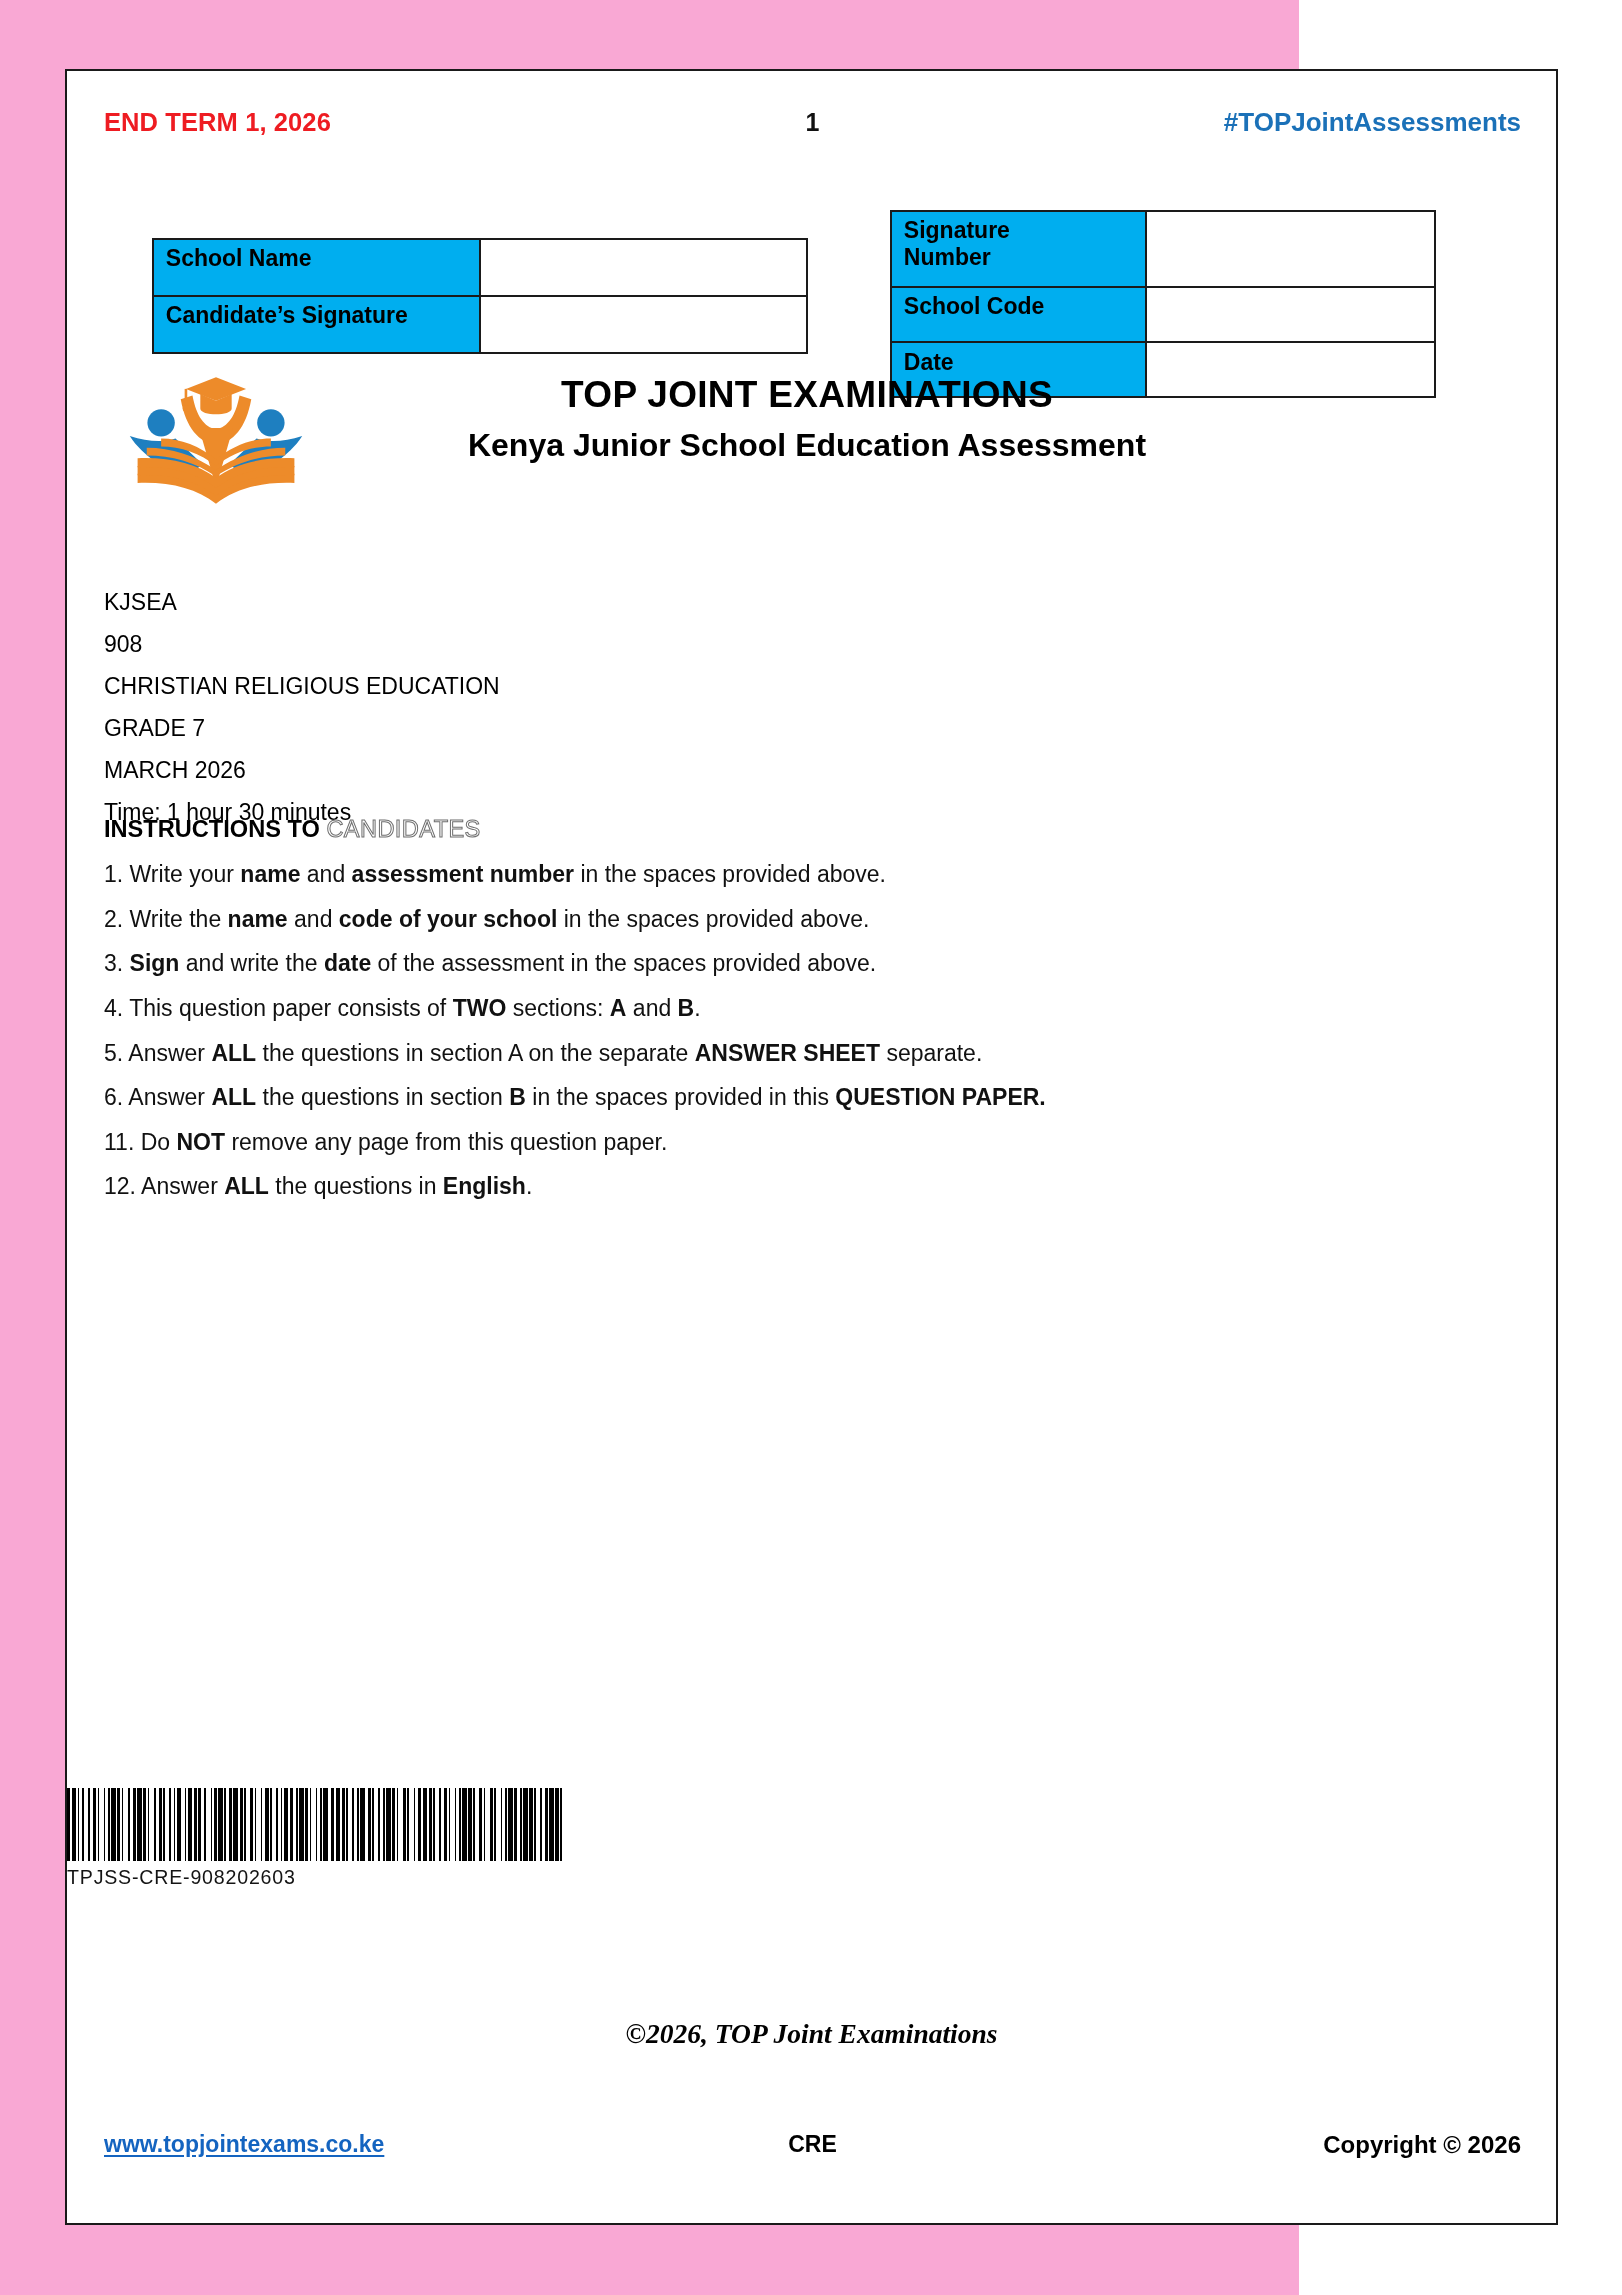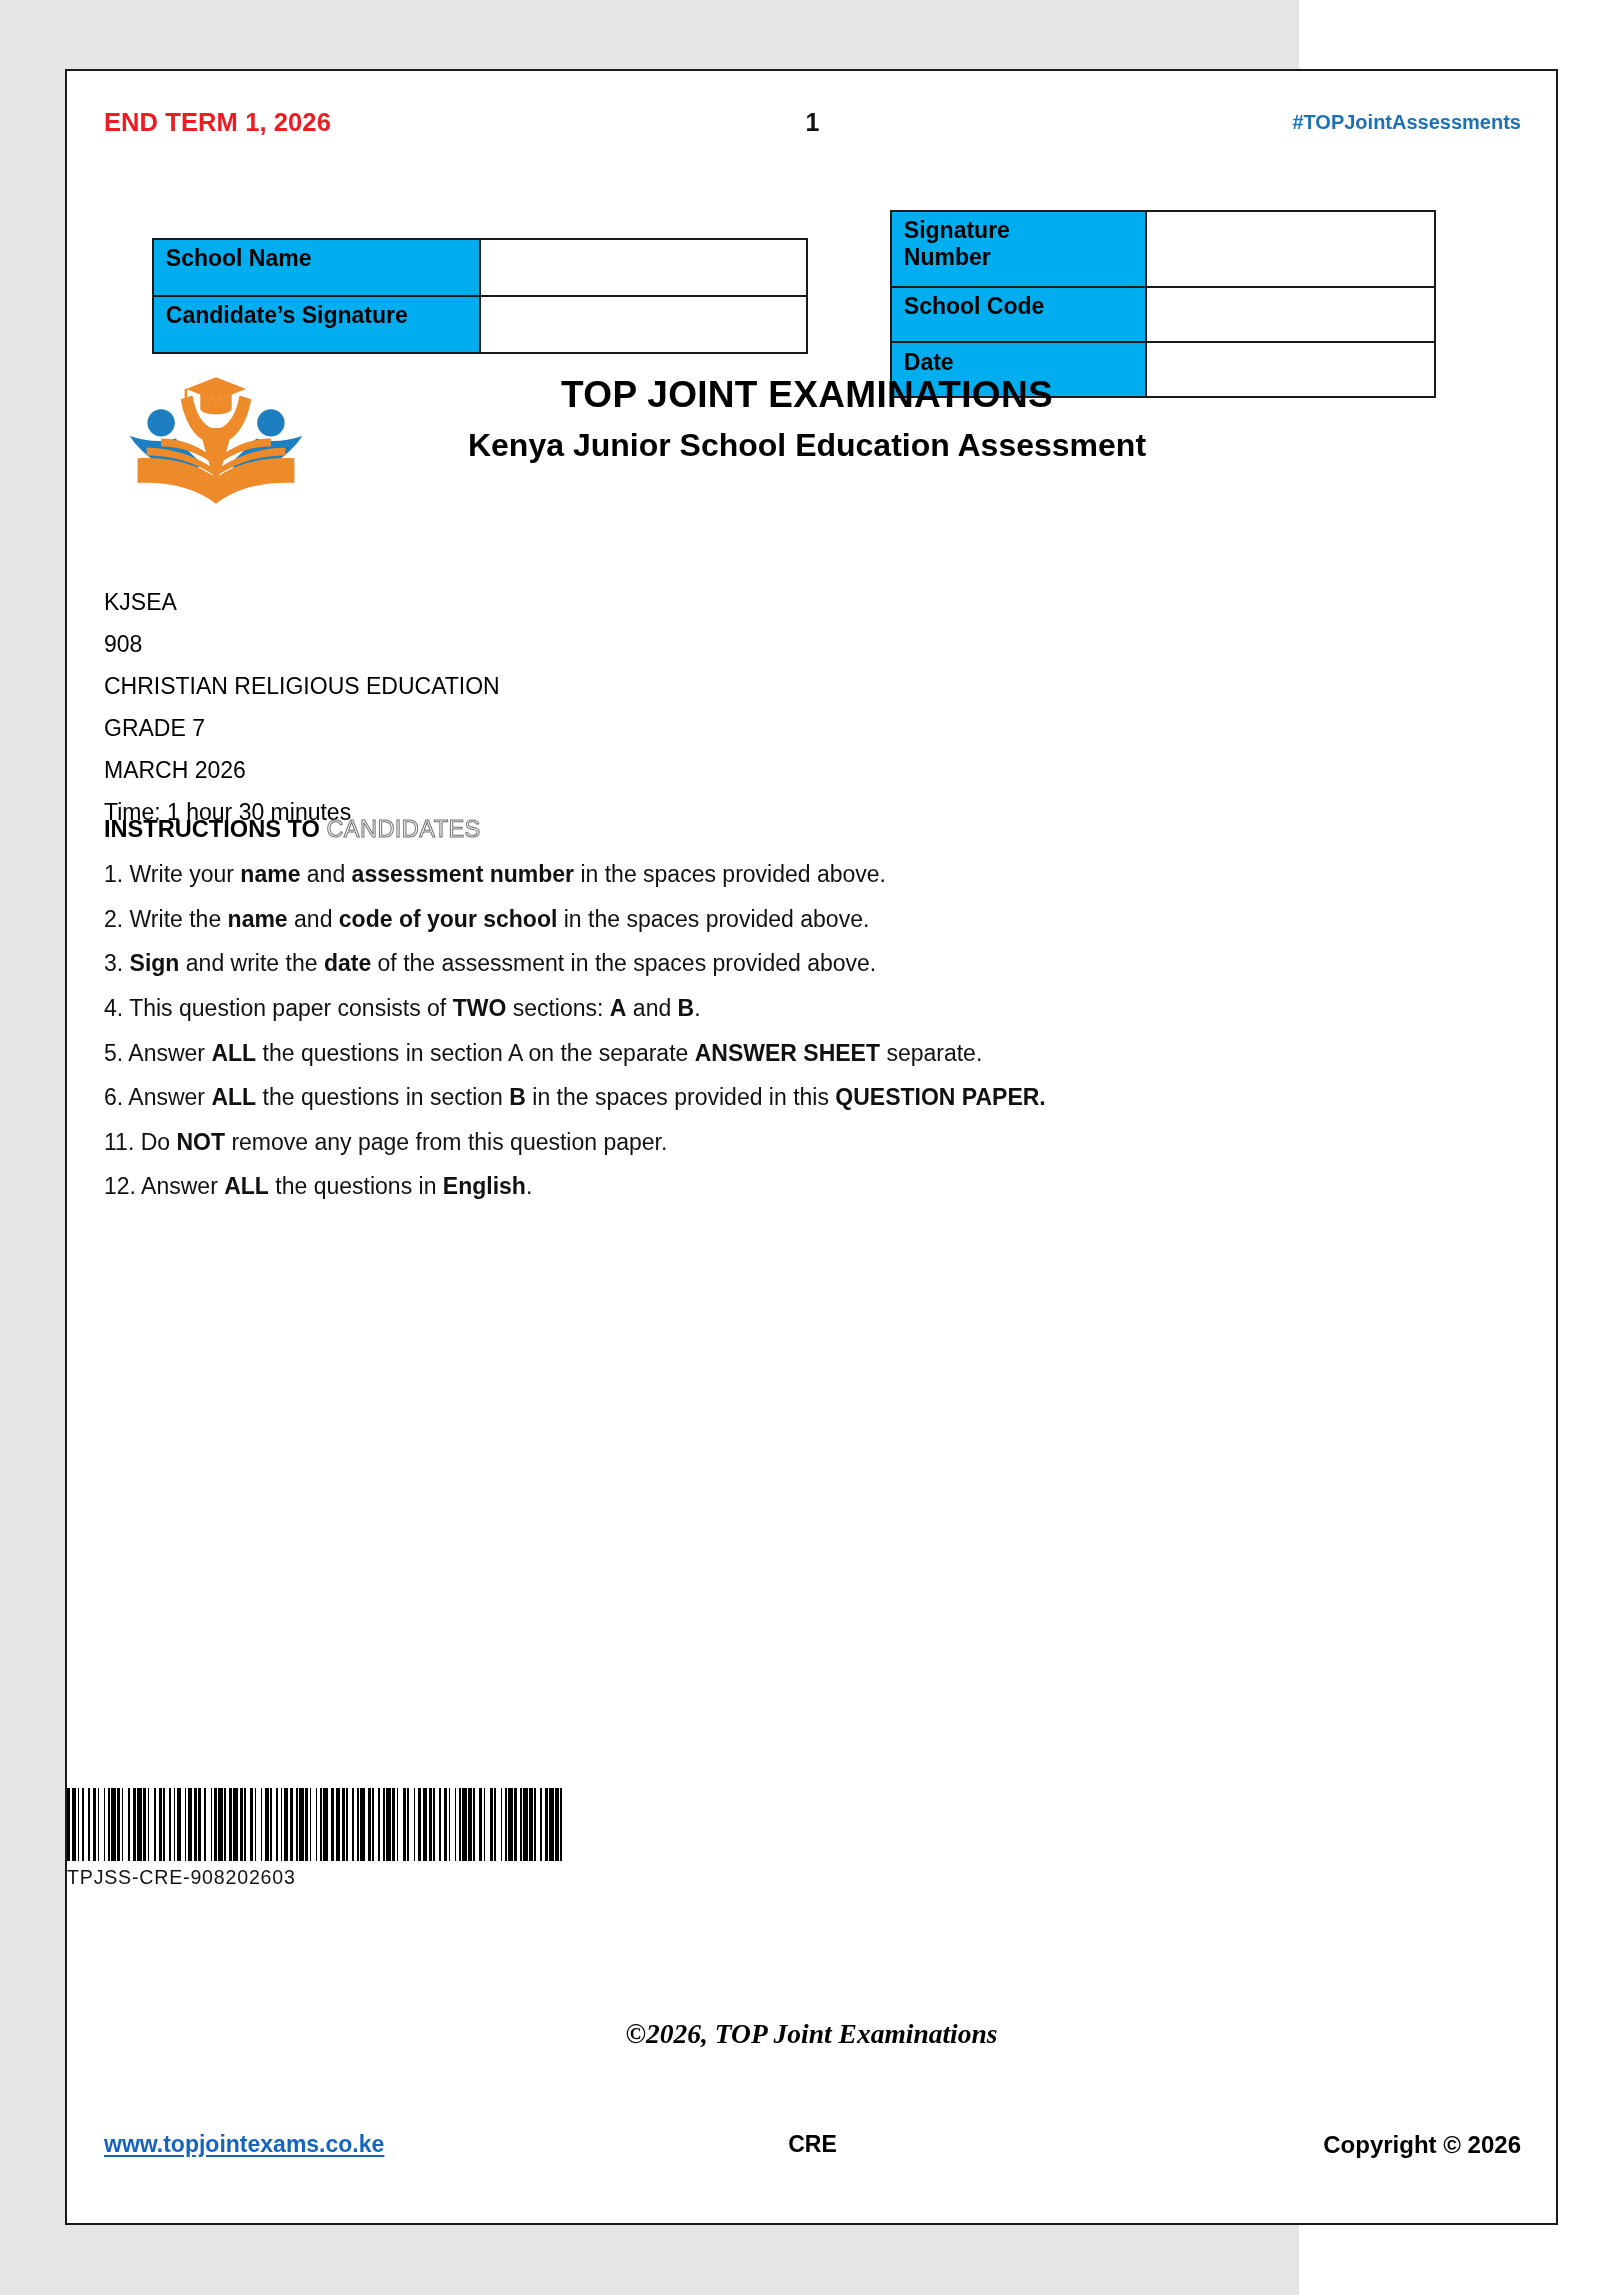--- a/index.html
+++ b/index.html
@@ -14,21 +14,21 @@
     color: #000000;
     -webkit-font-smoothing: antialiased;
   }
 
   
   .page-sheet {
     position: absolute;
     left: 0; top: 0;
     width: 1299px;
     height: 2295px;
-    background: #e5e5e5;
+    background: #f9a8d4;
   }
   .page-border {
     position: absolute;
     left: 65px;
     top: 69px;
     width: 1493px;
     height: 2156px;
     border: 2px solid #1a1a1a;
     box-sizing: border-box;
     background: #ffffff;
@@ -61,21 +61,21 @@
   .run-header-center {
     position: absolute;
     left: 0;
     width: 1417px;
     text-align: center;
     font-size: 25px;
     font-weight: bold;
     color: #111111;
   }
   .run-header-right {
-    font-size: 20px;
+    font-size: 26px;
     font-weight: bold;
     color: #1B71B8;
     white-space: nowrap;
     margin-left: auto;
   }
 
   
   .info-tables {
     position: absolute;
     left: 0;

